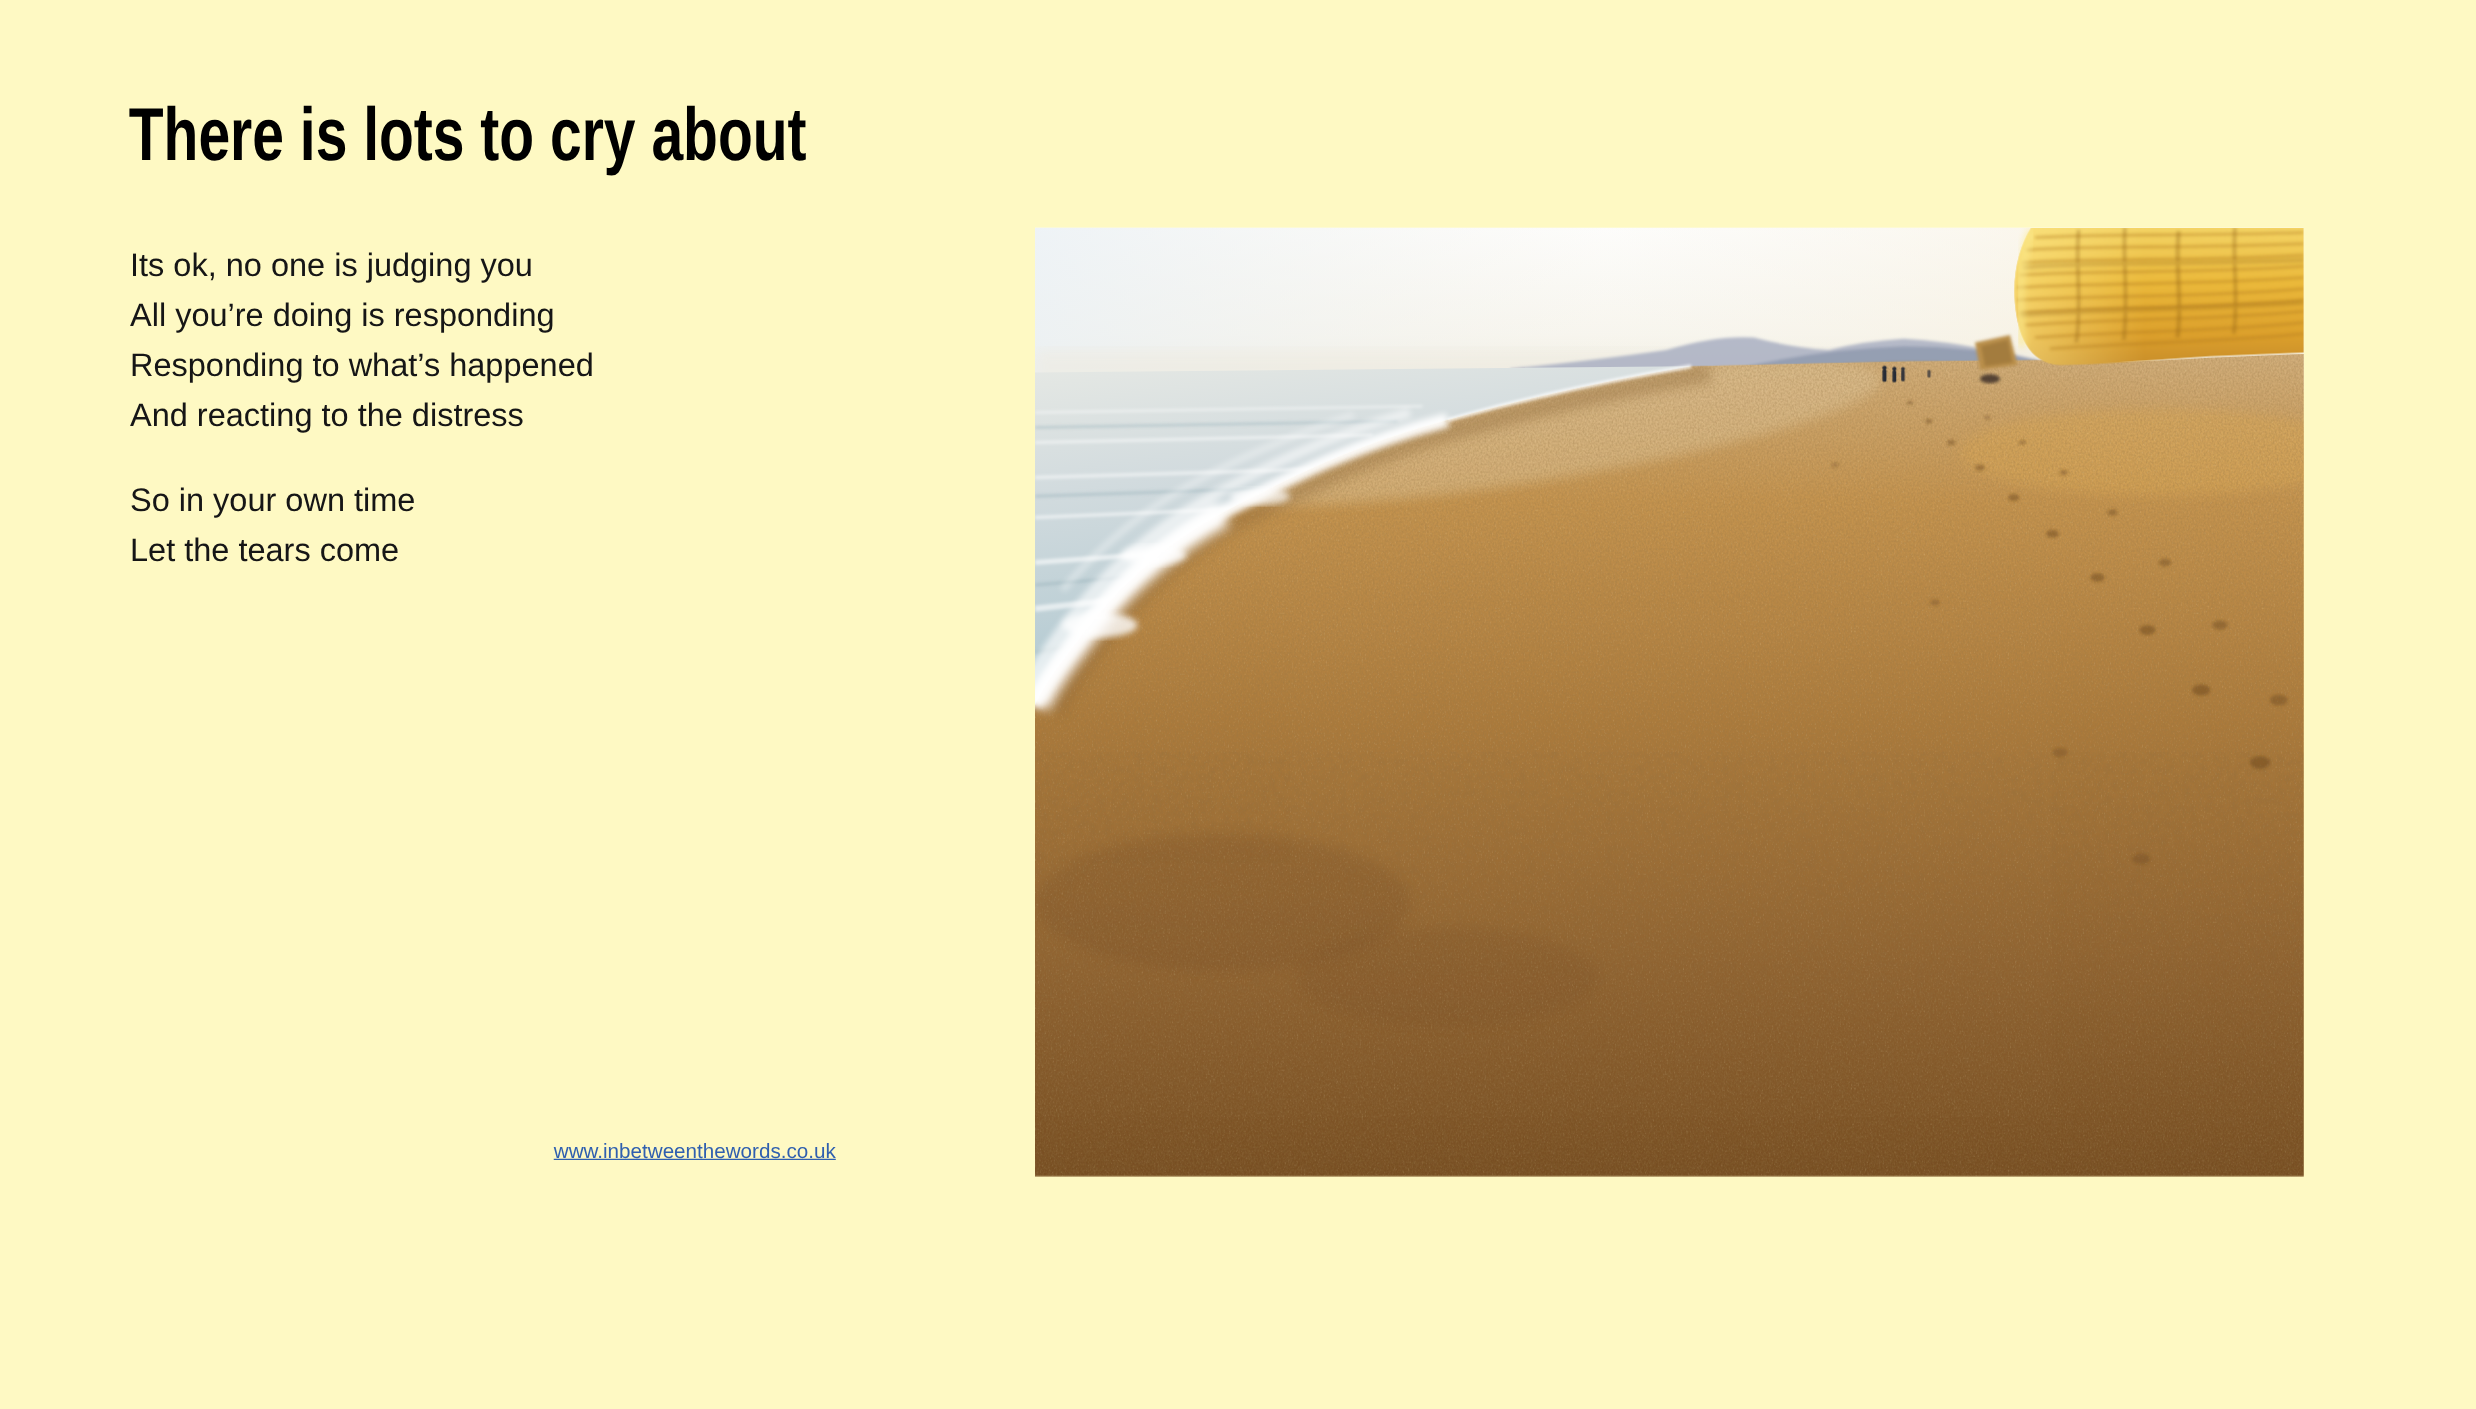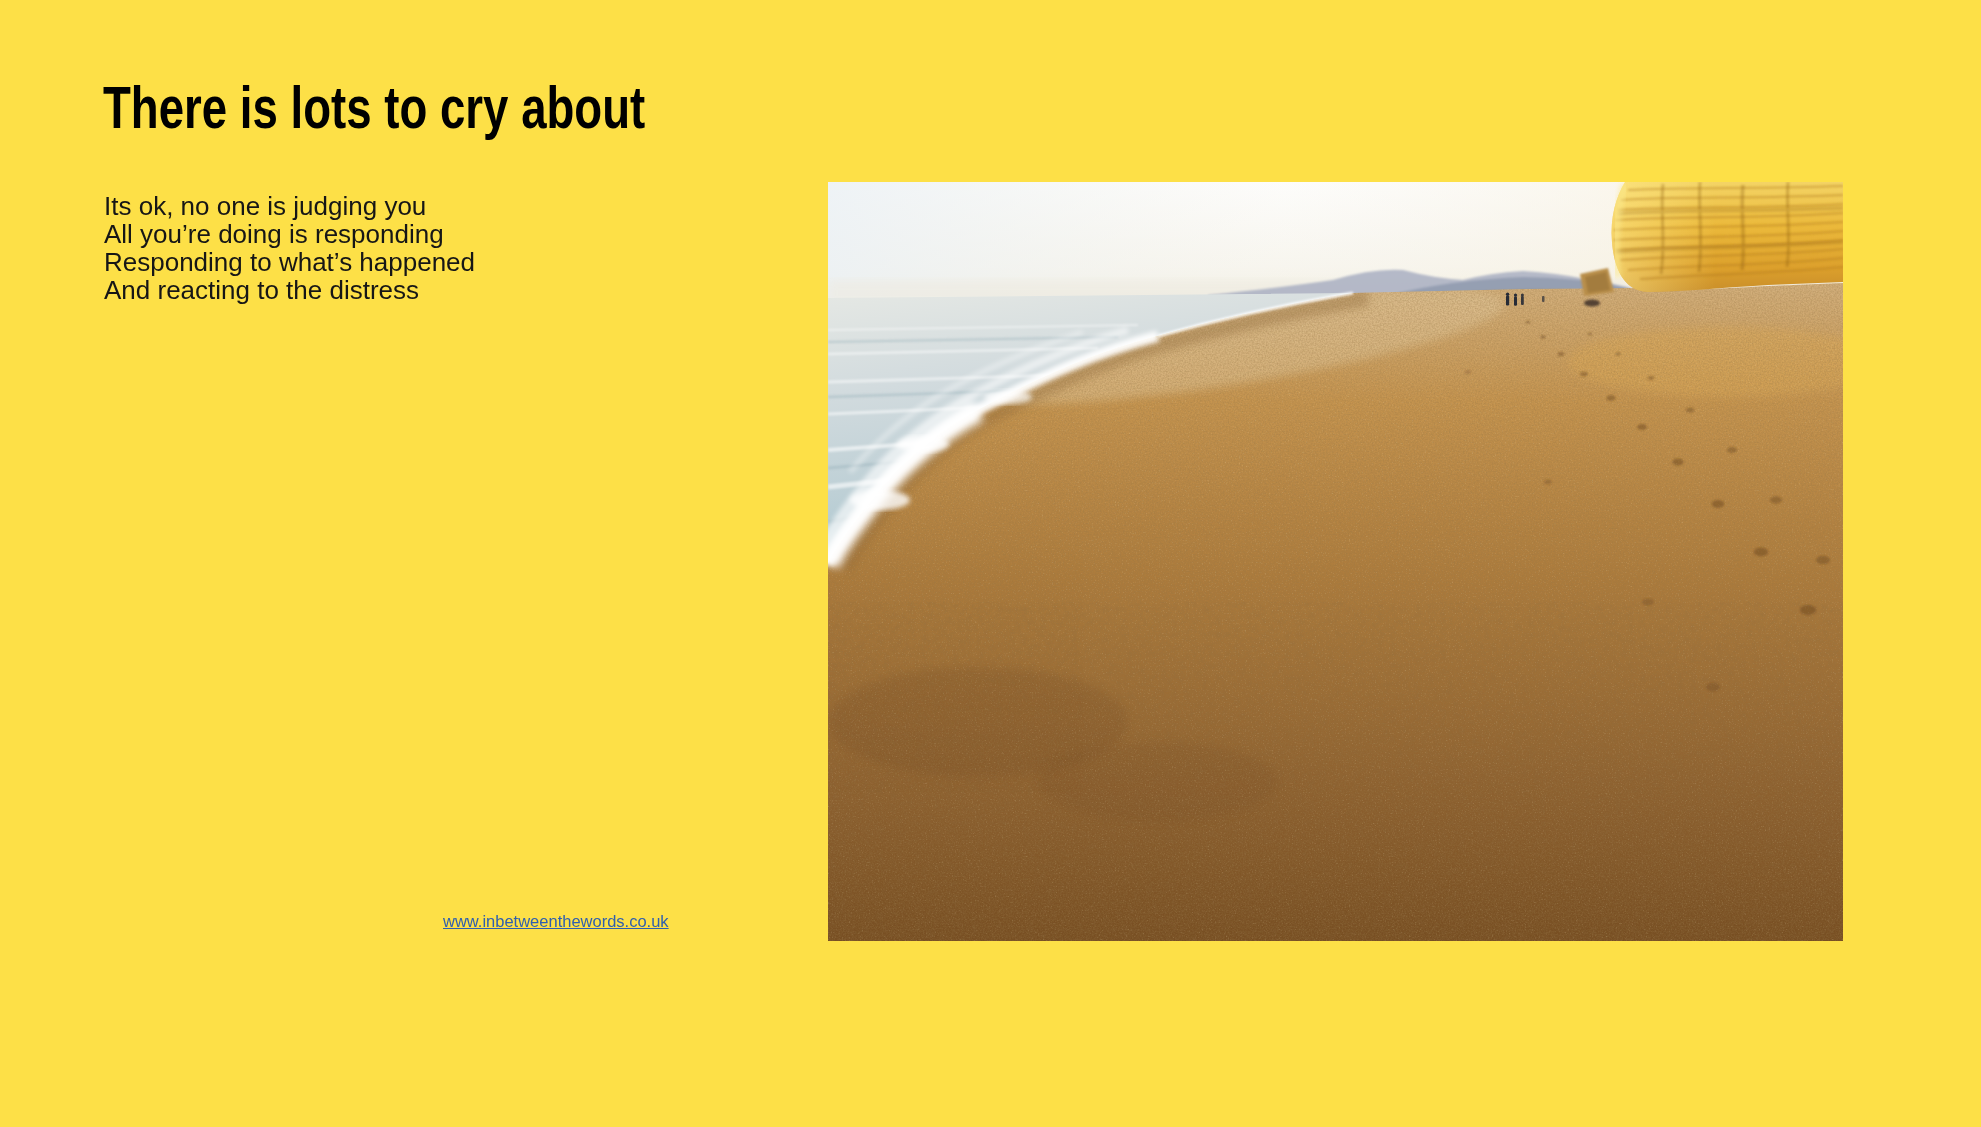--- a/index.html
+++ b/index.html
@@ -1,20 +1,20 @@
 <!DOCTYPE html>
 <html><head>
 <meta charset="utf-8">
 <style>
   html, body { margin: 0; padding: 0; background: #ffffff; }
   .slide {
     position: relative;
     width: 1981px;
     height: 1127px;
-    background: #fde047;
+    background: #fef9c3;
     overflow: hidden;
     font-family: "Liberation Sans", sans-serif;
   }
   .title {
     position: absolute;
     left: 103px;
     top: 78px;
     margin: 0;
     font-family: "Liberation Sans", sans-serif;
     font-weight: 700;
@@ -28,21 +28,21 @@
   }
   .poem {
     position: absolute;
     left: 104px;
     top: 192px;
     width: 560px;
   }
   .stanza {
     margin: 0 0 28px 0;
     font-size: 26px;
-    line-height: 28px;
+    line-height: 40px;
     color: #161616;
     white-space: pre-line;
   }
   .site-link {
     position: absolute;
     left: 443px;
     top: 912px;
     font-size: 16.5px;
     color: #2F5FAF;
     text-decoration: underline;
@@ -63,20 +63,22 @@
 
 <div class="slide">
 
   <h1 class="title">There is lots to cry about</h1>
 
   <div class="poem">
     <p class="stanza">Its ok, no one is judging you
 All you’re doing is responding
 Responding to what’s happened
 And reacting to the distress</p>
+    <p class="stanza">So in your own time
+Let the tears come</p>
   </div>
 
   <a class="site-link">www.inbetweenthewords.co.uk</a>
 
   <div class="photo">
     <svg viewBox="0 0 1015 759" preserveAspectRatio="none">
       <defs>
         <linearGradient id="skyG" x1="0" y1="0" x2="0" y2="1">
           <stop offset="0" stop-color="#FFFFFF"></stop>
           <stop offset="0.65" stop-color="#F8F6EF"></stop>

